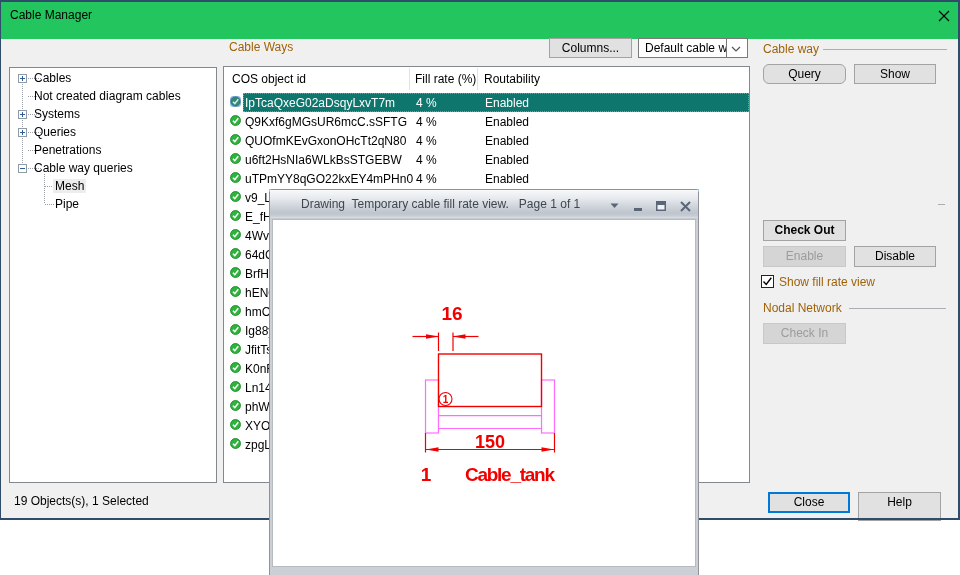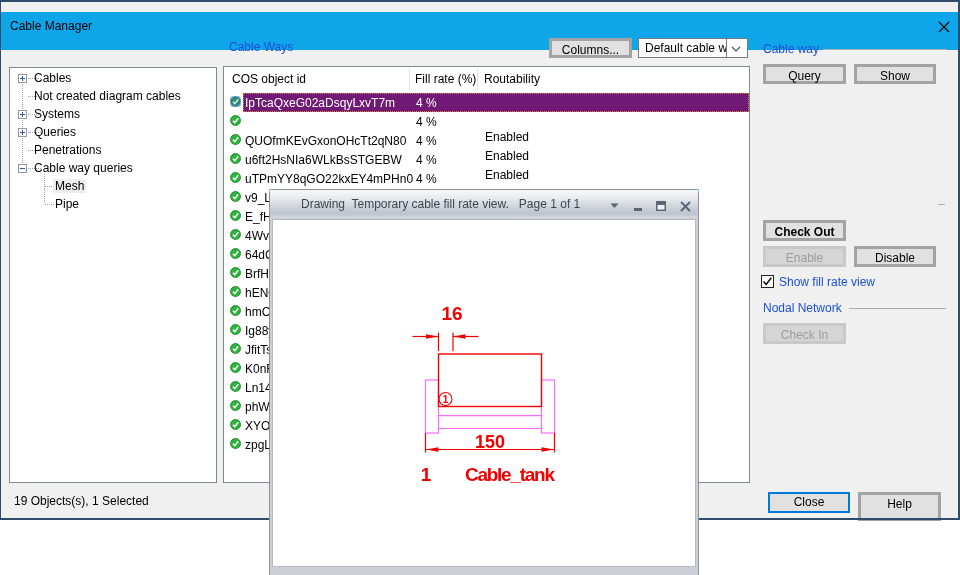--- a/index.html
+++ b/index.html
@@ -1,44 +1,44 @@
 <!DOCTYPE html>
 <html><head>
 <meta charset="utf-8">
 <style>
   * { margin:0; padding:0; box-sizing:border-box; }
   html,body { width:960px; height:575px; overflow:hidden; }
   body { font-family:"Liberation Sans", sans-serif; font-size:12px; color:#000; background:#fff; }
   #screen { position:absolute; left:0; top:0; width:960px; height:575px; background:#fff; }
   #dlg { position:absolute; left:0; top:0; width:960px; height:520px; background:#f0f0f0; }
-  #dlgtitle { position:absolute; left:0; top:12px; width:960px; height:38px; background:#0ea5e9; }
+  #dlgtitle { position:absolute; left:0; top:1px; width:960px; height:38px; background:#22c55e; }
   #dlgtitle span { position:absolute; left:10px; top:7px; font-size:12px; }
   #dlgborder { position:absolute; left:0; top:0; width:960px; height:520px; border:solid #2f4d6b; border-width:2px 2px 2px 1px; pointer-events:none; z-index:40; }
-  .btn { position:absolute; background:#e1e1e1; border:3px solid #a3a3a3; font-size:12px; text-align:center; color:#000; font-family:"Liberation Sans", sans-serif; }
+  .btn { position:absolute; background:#e1e1e1; border:1px solid #a3a3a3; font-size:12px; text-align:center; color:#000; font-family:"Liberation Sans", sans-serif; }
   .btn.disabled { background:#d5d5d5; border-color:#c8c8c8; color:#9c9c9c; }
-  .glabel { position:absolute; font-size:12px; color:#1d4ed8; white-space:nowrap;text-align:center; }
+  .glabel { position:absolute; font-size:12px; color:#a16207; white-space:nowrap;text-align:center; }
   .gline { position:absolute; height:1px; background:#aaadb3; }
   
   #tree { position:absolute; left:9px; top:67px; width:208px; height:416px; background:#fff; border:1px solid #828790; }
   .titem { position:absolute; font-size:12px; white-space:nowrap; }
   .pbox { position:absolute; width:9px; height:9px; background:#fff; border:1px solid #919aa3; z-index:3; }
   .pbox .h { position:absolute; left:1px; top:3px; width:5px; height:1px; background:#2e5d9e; }
   .pbox .v { position:absolute; left:3px; top:1px; width:1px; height:5px; background:#2e5d9e; }
   .dotv { position:absolute; width:1px; background-image:repeating-linear-gradient(to bottom,#9aa0a6 0 1px,transparent 1px 2px); }
   .doth { position:absolute; height:1px; background-image:repeating-linear-gradient(to right,#9aa0a6 0 1px,transparent 1px 2px); }
   
   #list { position:absolute; left:223px; top:66px; width:527px; height:417px; background:#fff; border:1px solid #828790; }
   .hsep { position:absolute; top:1px; width:1px; height:22px; background:#e2e2e2; }
   .hcell { position:absolute; top:5px; font-size:12px; white-space:nowrap; }
   .lrow { position:absolute; left:1px; width:523px; height:19px; font-size:12px; white-space:nowrap; }
   .lrow .t1 { position:absolute; left:20px; top:3px; }
   .lrow .t2 { position:absolute; left:191px; top:3px; }
-  .lrow .t3 { position:absolute; left:260px; top:3px;margin-top:15px; }
+  .lrow .t3 { position:absolute; left:260px; top:3px; }
   .lrow svg { position:absolute; left:5px; top:3px; }
-  #selbar { position:absolute; left:18px; top:0px; width:506px; height:19px; background:#701a75; outline:1px dotted #d9823a; outline-offset:-1px; }
+  #selbar { position:absolute; left:18px; top:0px; width:506px; height:19px; background:#0f766e; outline:1px dotted #d9823a; outline-offset:-1px; }
   #selbar .t1 { position:absolute; left:2px; top:3px; color:#fff; }
   #selbar .t2 { position:absolute; left:173px; top:3px; color:#fff; }
   #selbar .t3 { position:absolute; left:242px; top:3px; color:#fff; }
   
   #combo { position:absolute; left:638px; top:38px; width:110px; height:20px; background:#fff; border:1px solid #7a7a7a; overflow:hidden; }
   #combo .tx { position:absolute; left:6px; top:2px; width:81px; overflow:hidden; white-space:nowrap; }
   #combo .sep { position:absolute; left:87px; top:0px; width:1px; height:20px; background:#7a7a7a; }
   #combo svg { position:absolute; left:92px; top:7px; }
   
   #cbx { position:absolute; left:761px; top:275px; width:13px; height:13px; background:#fff; border:1px solid #222; }
@@ -125,20 +125,21 @@
               <span class="t1">IpTcaQxeG02aDsqyLxvT7m</span>
               <span class="t2">4 %</span>
               <span class="t3">Enabled</span>
             </div>
           </div>
       <div class="lrow" style="top:45px">
             <svg width="11" height="11" viewBox="0 0 11 11">
               <circle cx="5.5" cy="5.5" r="5" fill="#2eb43c" stroke="#13831f" stroke-width="0.8"></circle>
               <path d="M3 5.7 L4.8 7.6 L8.3 3.2" stroke="#fff" stroke-width="1.5" fill="none"></path>
             </svg>
+            <span class="t1">Q9Kxf6gMGsUR6mcC.sSFTG</span>
             <span class="t2">4 %</span>
             <span class="t3">Enabled</span>
           </div>
       <div class="lrow" style="top:64px">
             <svg width="11" height="11" viewBox="0 0 11 11">
               <circle cx="5.5" cy="5.5" r="5" fill="#2eb43c" stroke="#13831f" stroke-width="0.8"></circle>
               <path d="M3 5.7 L4.8 7.6 L8.3 3.2" stroke="#fff" stroke-width="1.5" fill="none"></path>
             </svg>
             <span class="t1">QUOfmKEvGxonOHcTt2qN80</span>
             <span class="t2">4 %</span>
@@ -286,21 +287,21 @@
             </svg>
             <span class="t1">zpgLB4uSgu0PJtHbLqOJ2e</span>
             <span class="t2">4 %</span>
             <span class="t3">Enabled</span>
           </div>
       </div>
     </div>
 
     <div class="glabel" style="left:763px;top:42px;">Cable way</div>
     <div class="gline" style="left:823px;top:49px;width:124px;"></div>
-    <div class="btn" style="left:763px;top:64px;width:83px;height:20px;line-height:18px;">Query</div>
+    <div class="btn" style="left:763px;top:64px;width:83px;height:20px;line-height:18px;border-radius:6px;">Query</div>
     <div class="btn" style="left:854px;top:64px;width:82px;height:20px;line-height:18px;">Show</div>
 
     <div class="gline" style="left:938px;top:204px;width:7px;"></div>
     <div class="btn" style="left:763px;top:220px;width:83px;height:21px;line-height:19px;font-weight:bold;">Check Out</div>
     <div class="btn disabled" style="left:763px;top:246px;width:83px;height:21px;line-height:19px;">Enable</div>
     <div class="btn" style="left:854px;top:246px;width:82px;height:21px;line-height:19px;">Disable</div>
 
     <div id="cbx">
         <svg width="11" height="11" viewBox="0 0 11 11" style="position:absolute;left:0;top:0">
           <path d="M1.5 5.5 L4.2 8.4 L9.3 1.8" stroke="#000" stroke-width="1.4" fill="none"></path>

